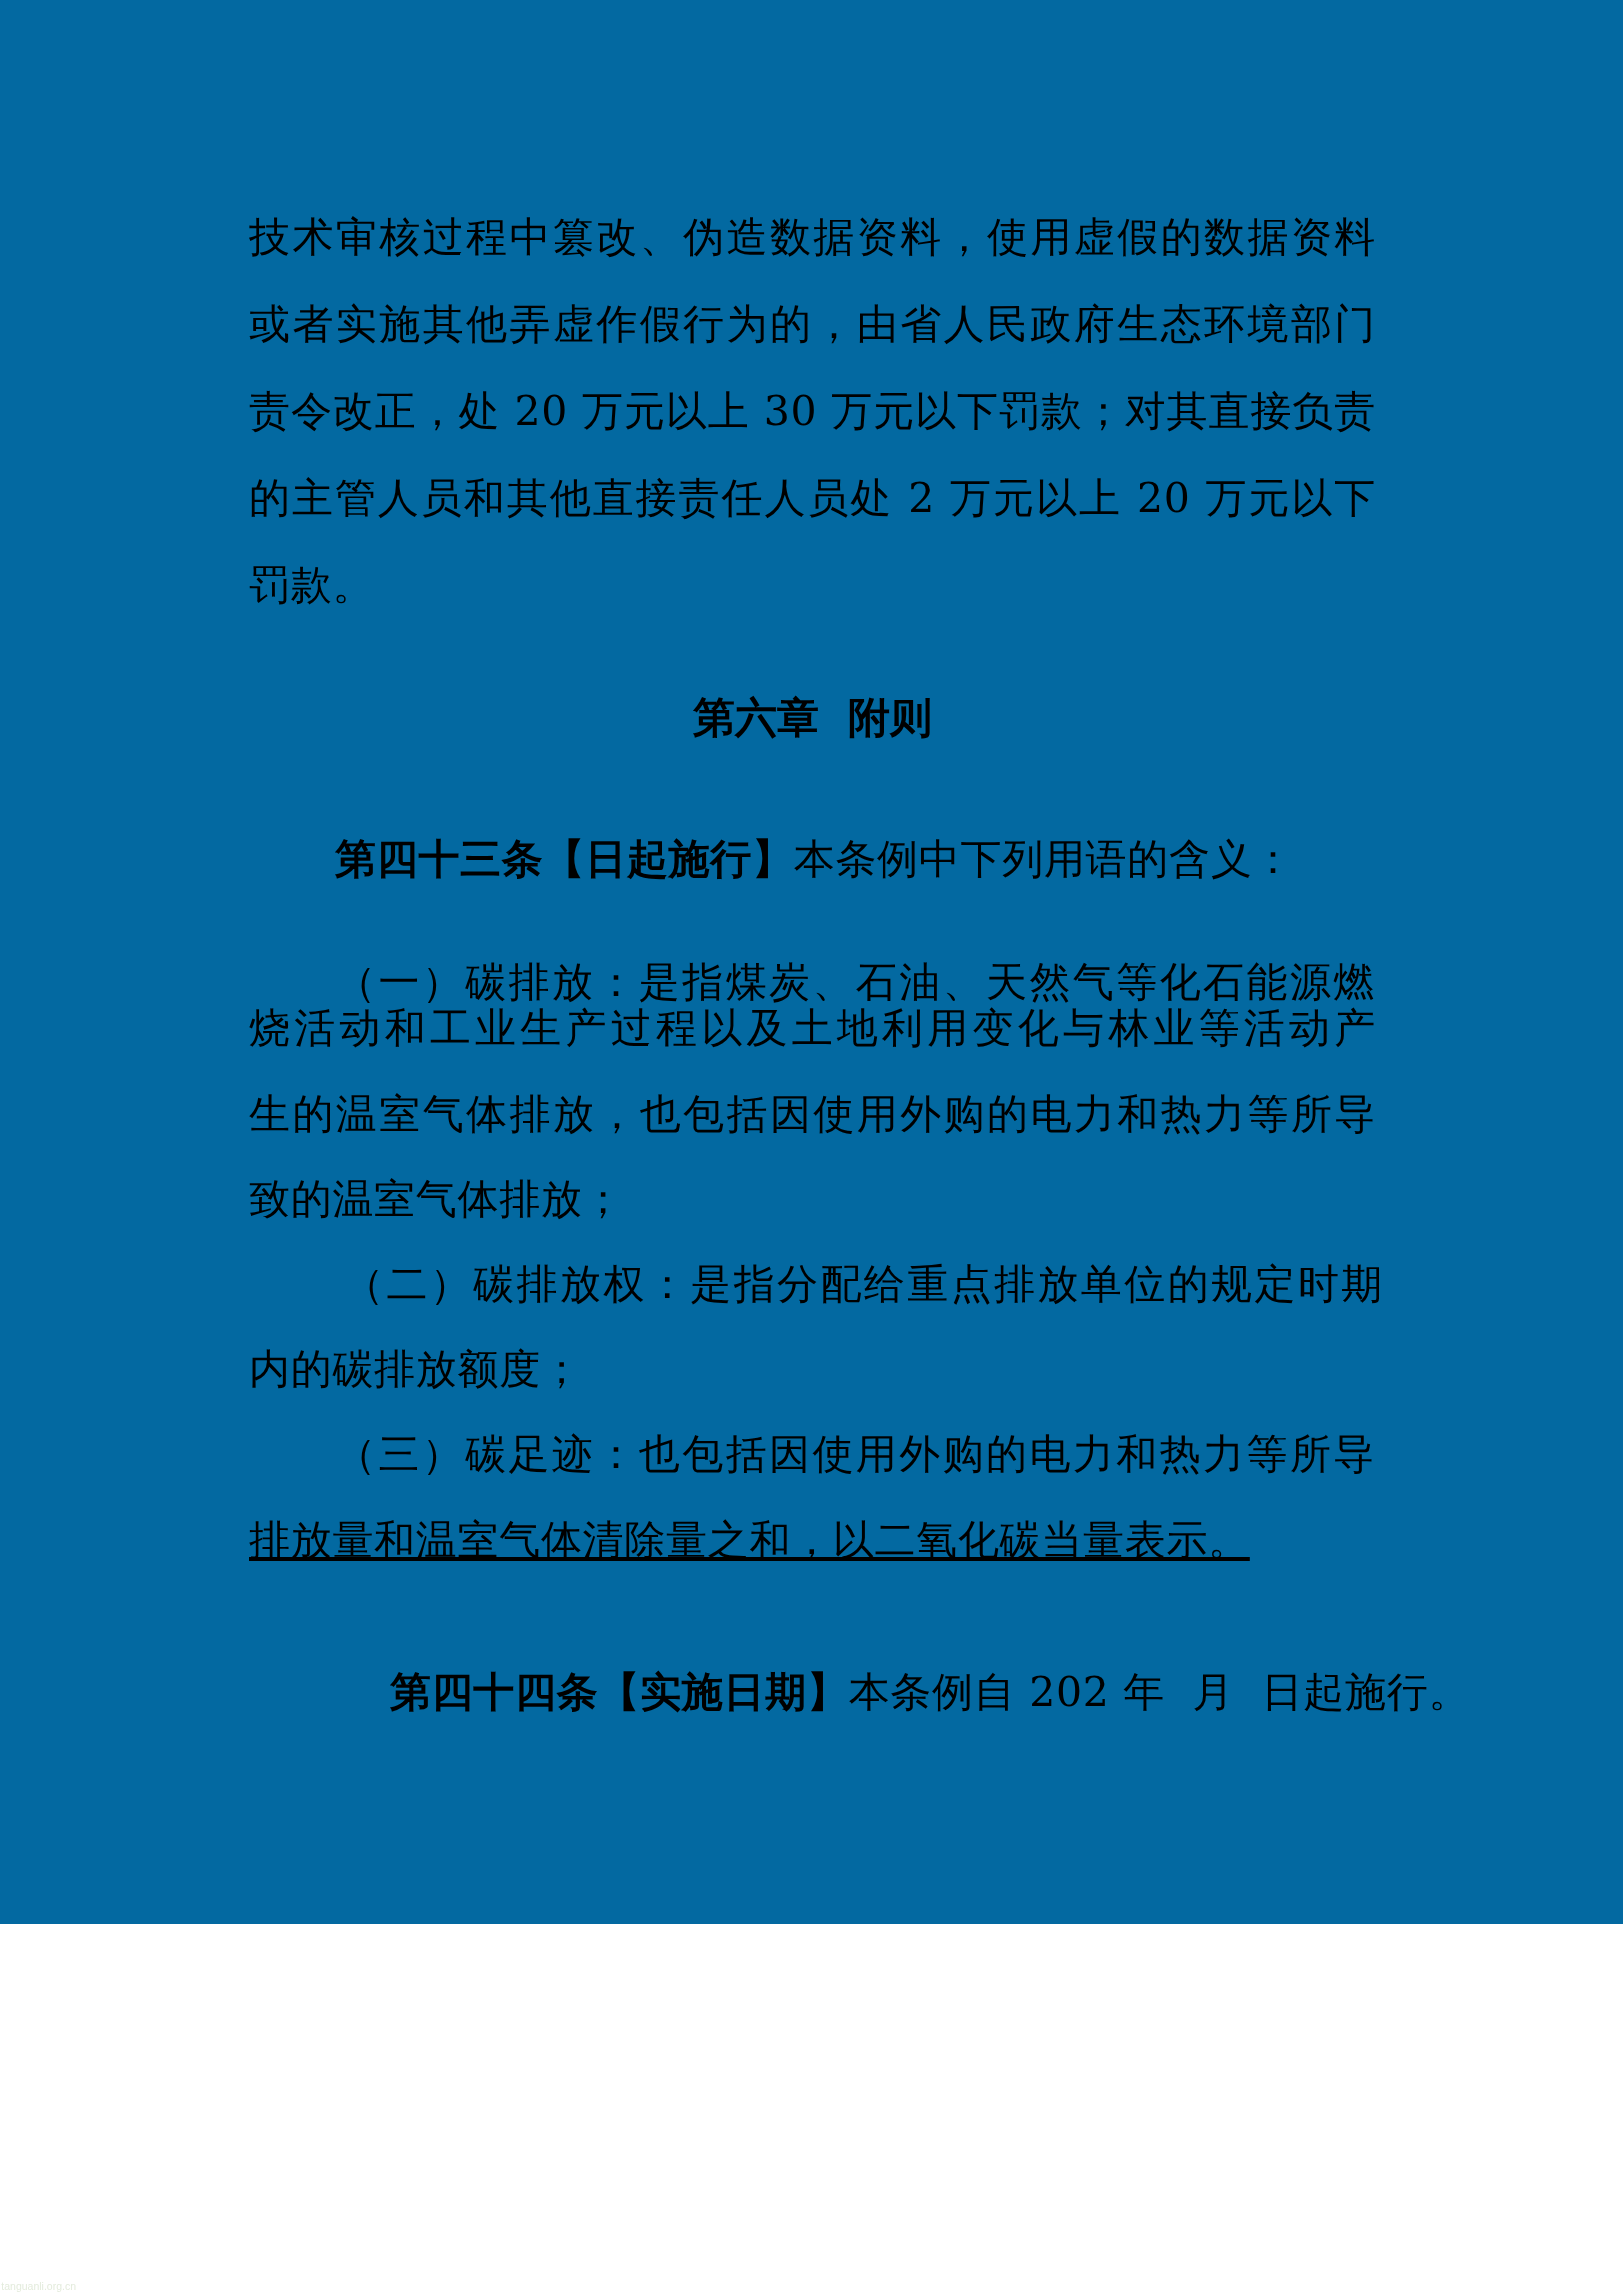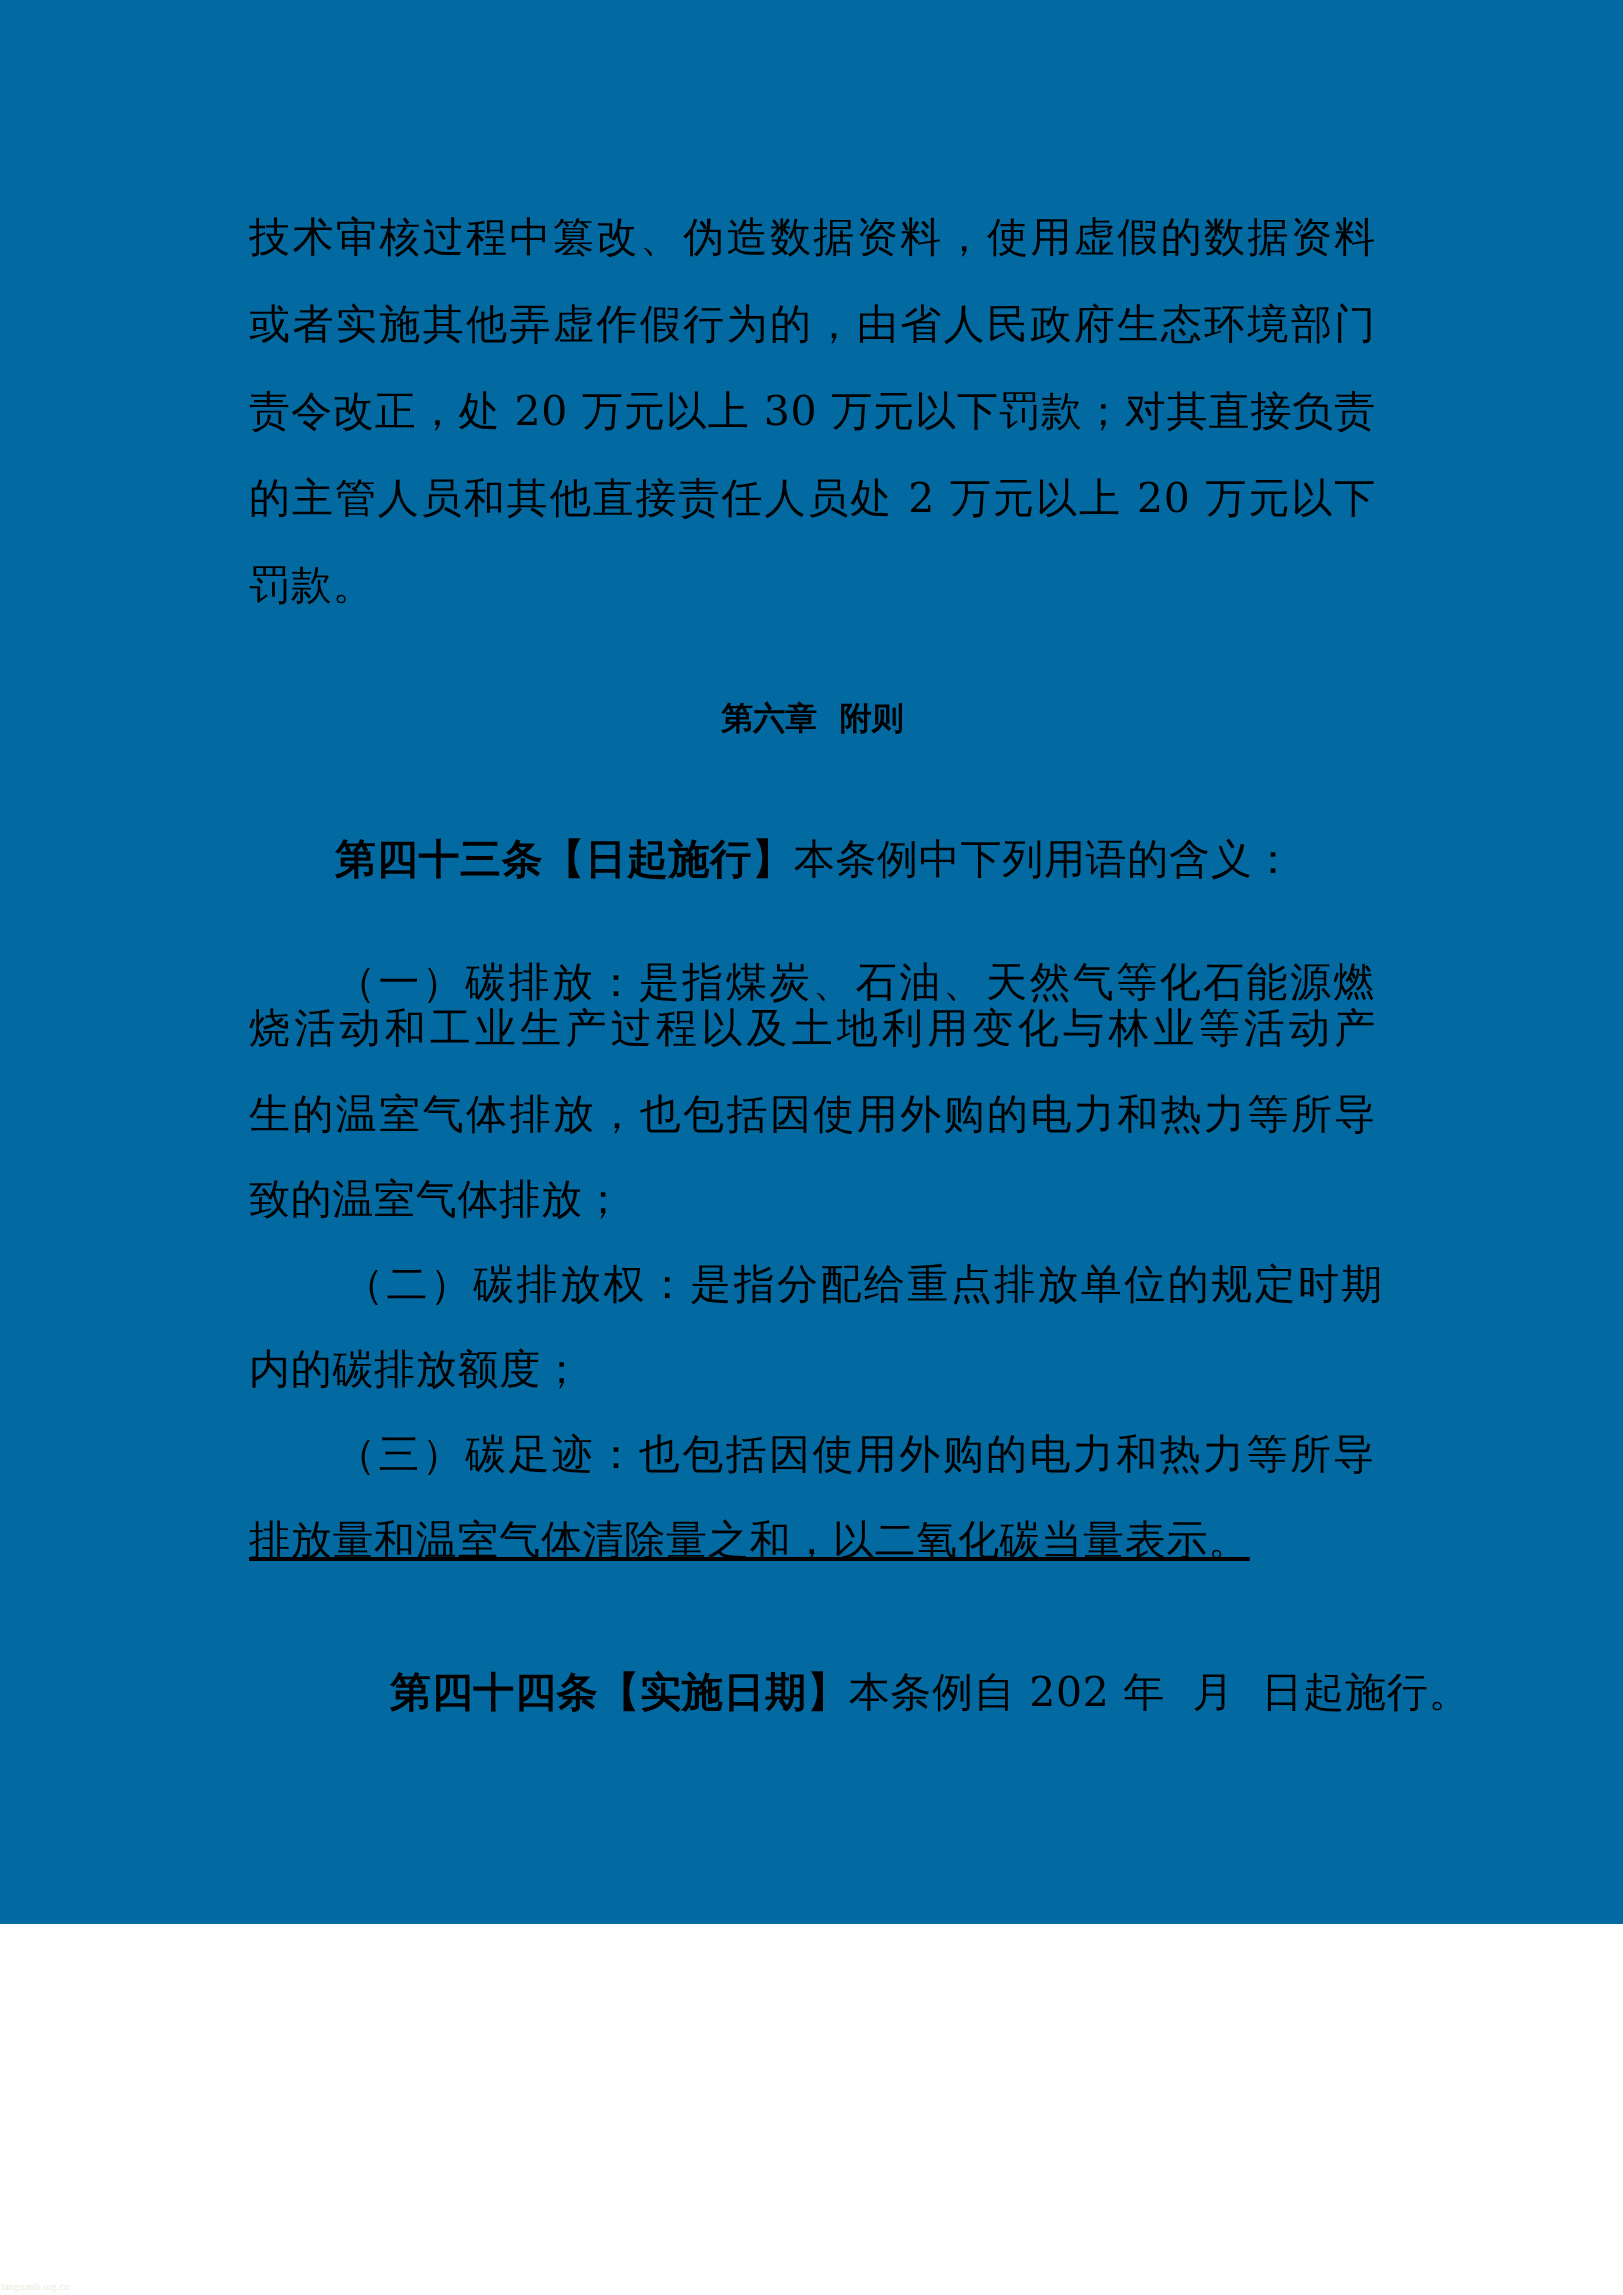--- a/index.html
+++ b/index.html
@@ -42,35 +42,35 @@
     width: 1040px;
   }
   .heading {
     position: absolute;
     left: 249px;
     width: 1127px;
     top: 692px;
     height: 52px;
     font-family: "DejaVu Sans", "Liberation Sans", sans-serif;
     font-weight: bold;
-    font-size: 32px;
+    font-size: 42px;
     line-height: 52px;
     text-align: center;
     white-space: pre;
   }
   .bold {
     font-family: Liberation Mono, monospace;
     font-weight: bold;
     margin-top: 11px;
   }
   .watermark {
     position: absolute;
     left: 1.3px;
     top: 2280px;
-    font-family: Liberation Serif, serif;
+    font-family: Liberation Sans, sans-serif;
     font-size: 10.5px;
     line-height: 13px;
     color: #e3ebdc;
     white-space: nowrap;
   }
 </style>
 </head>
 <body>
 
 <div class="page">

